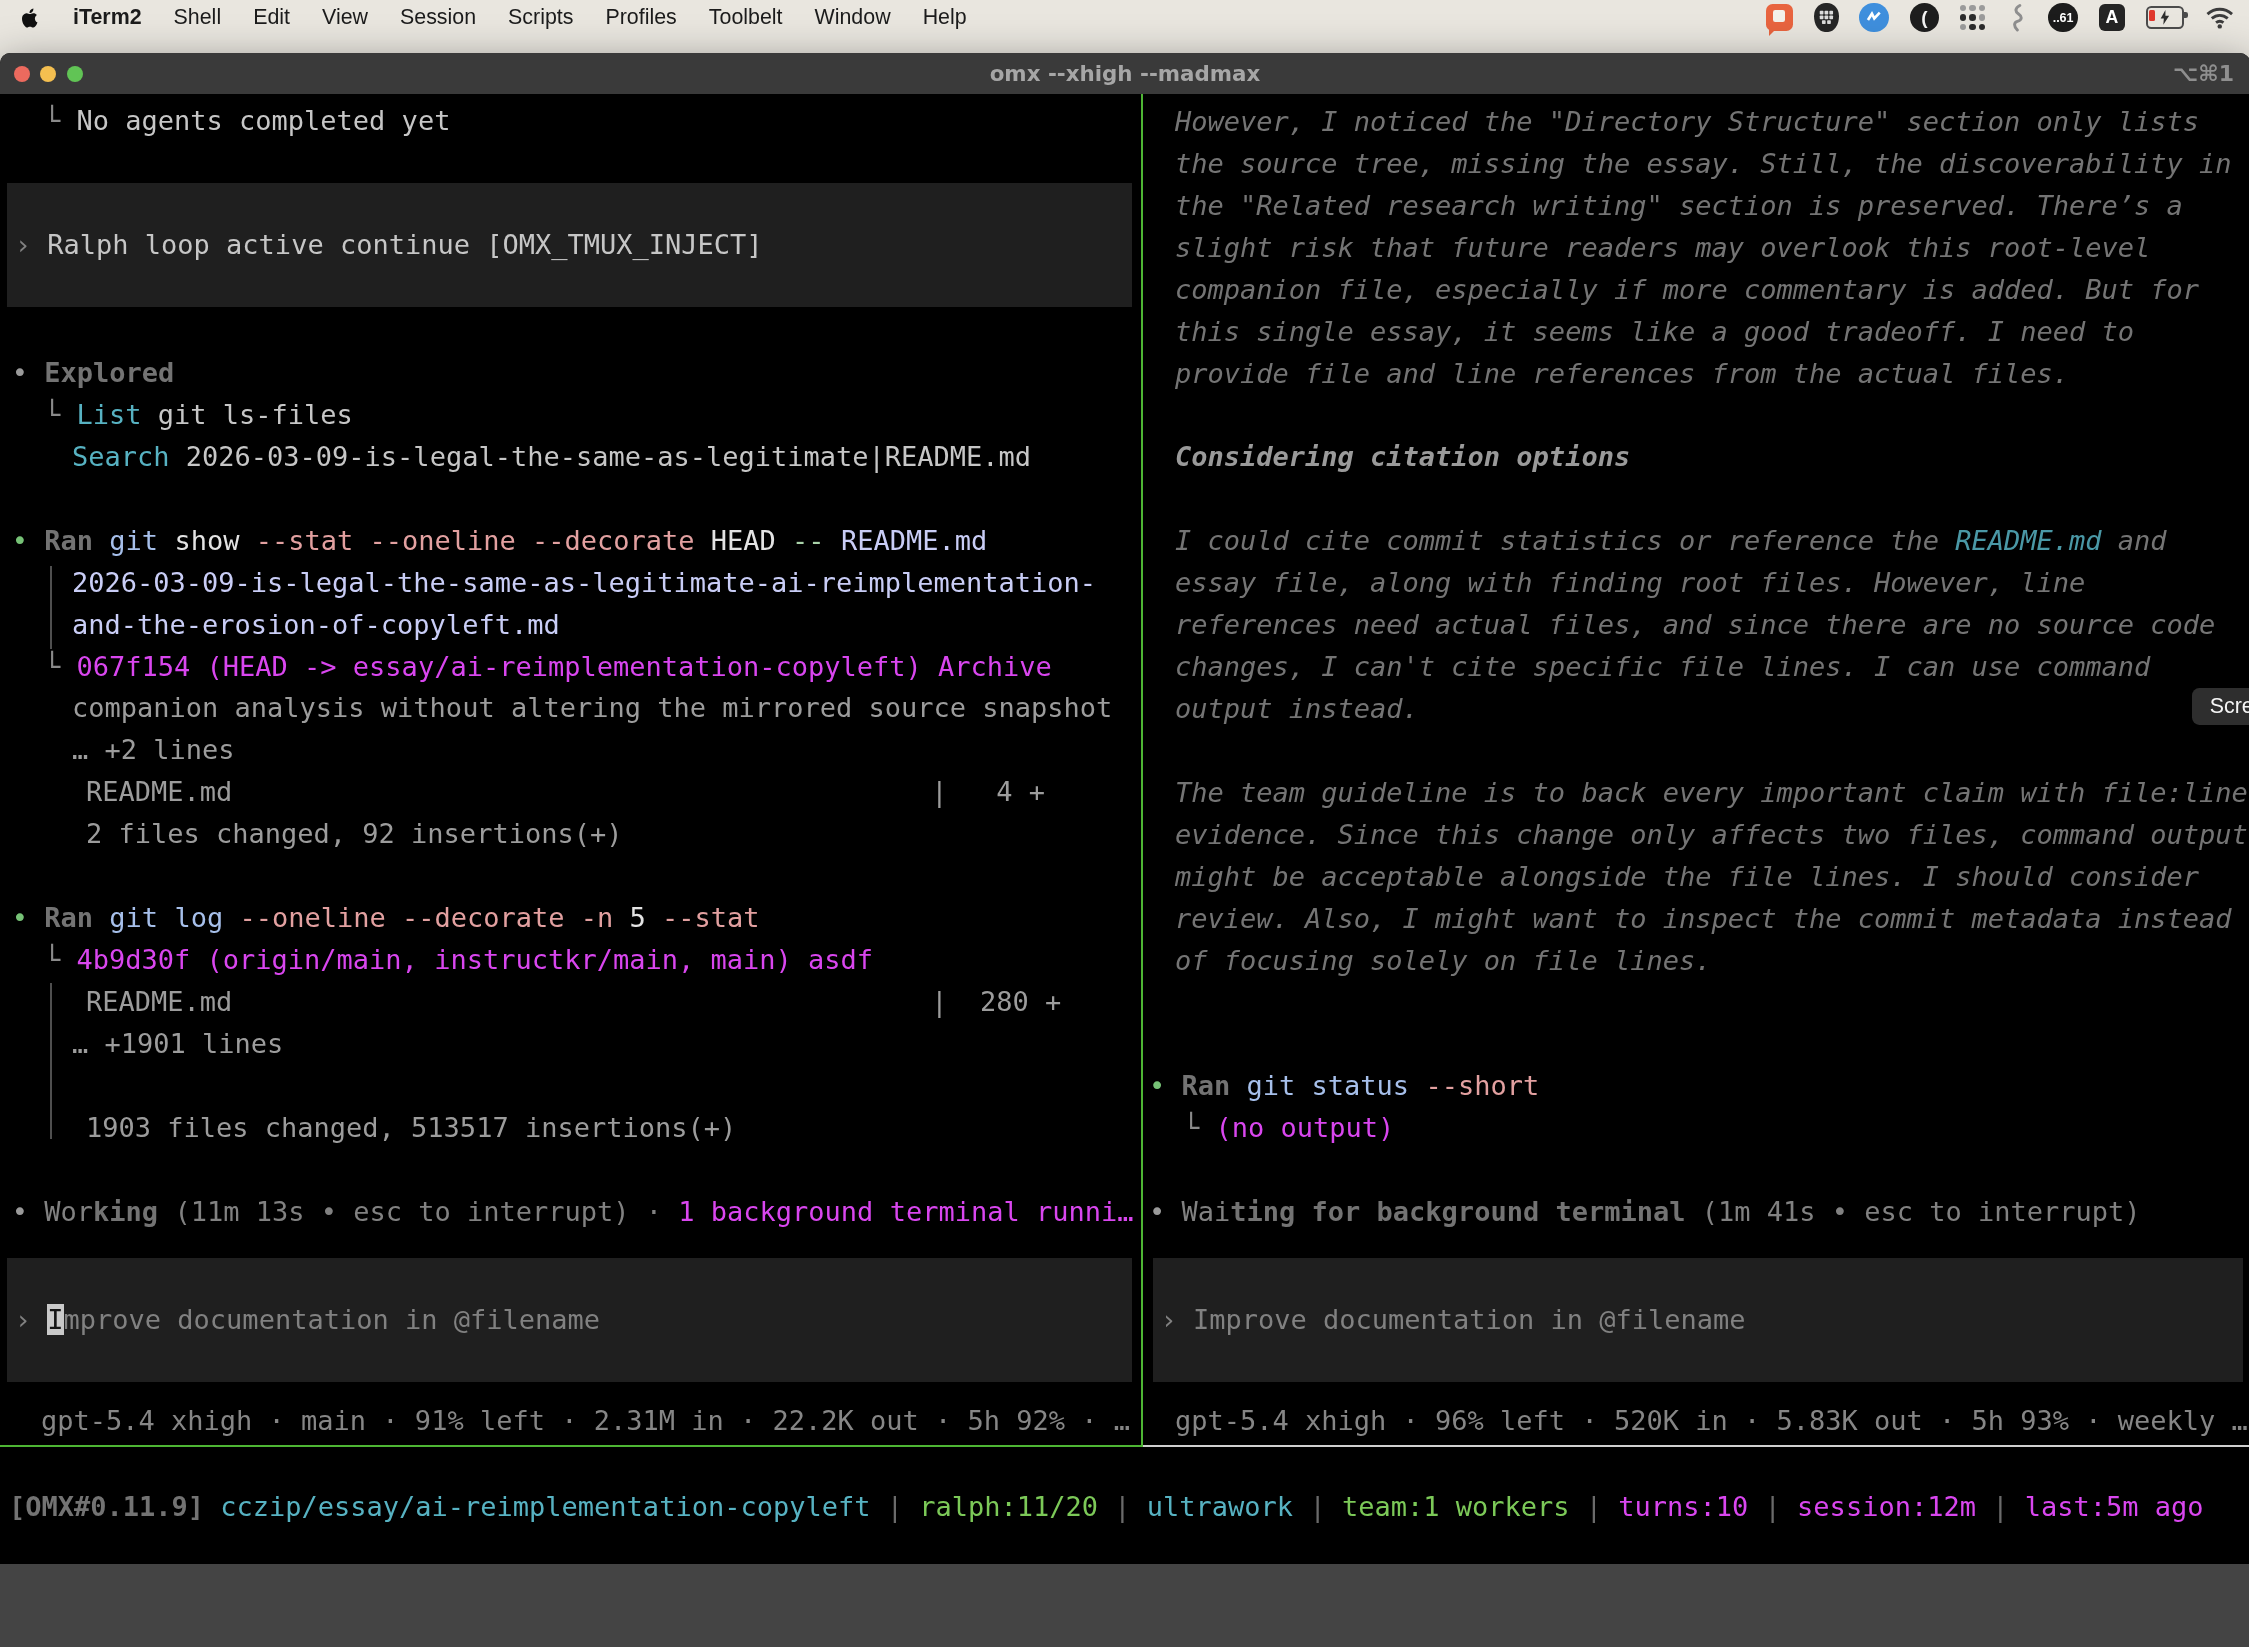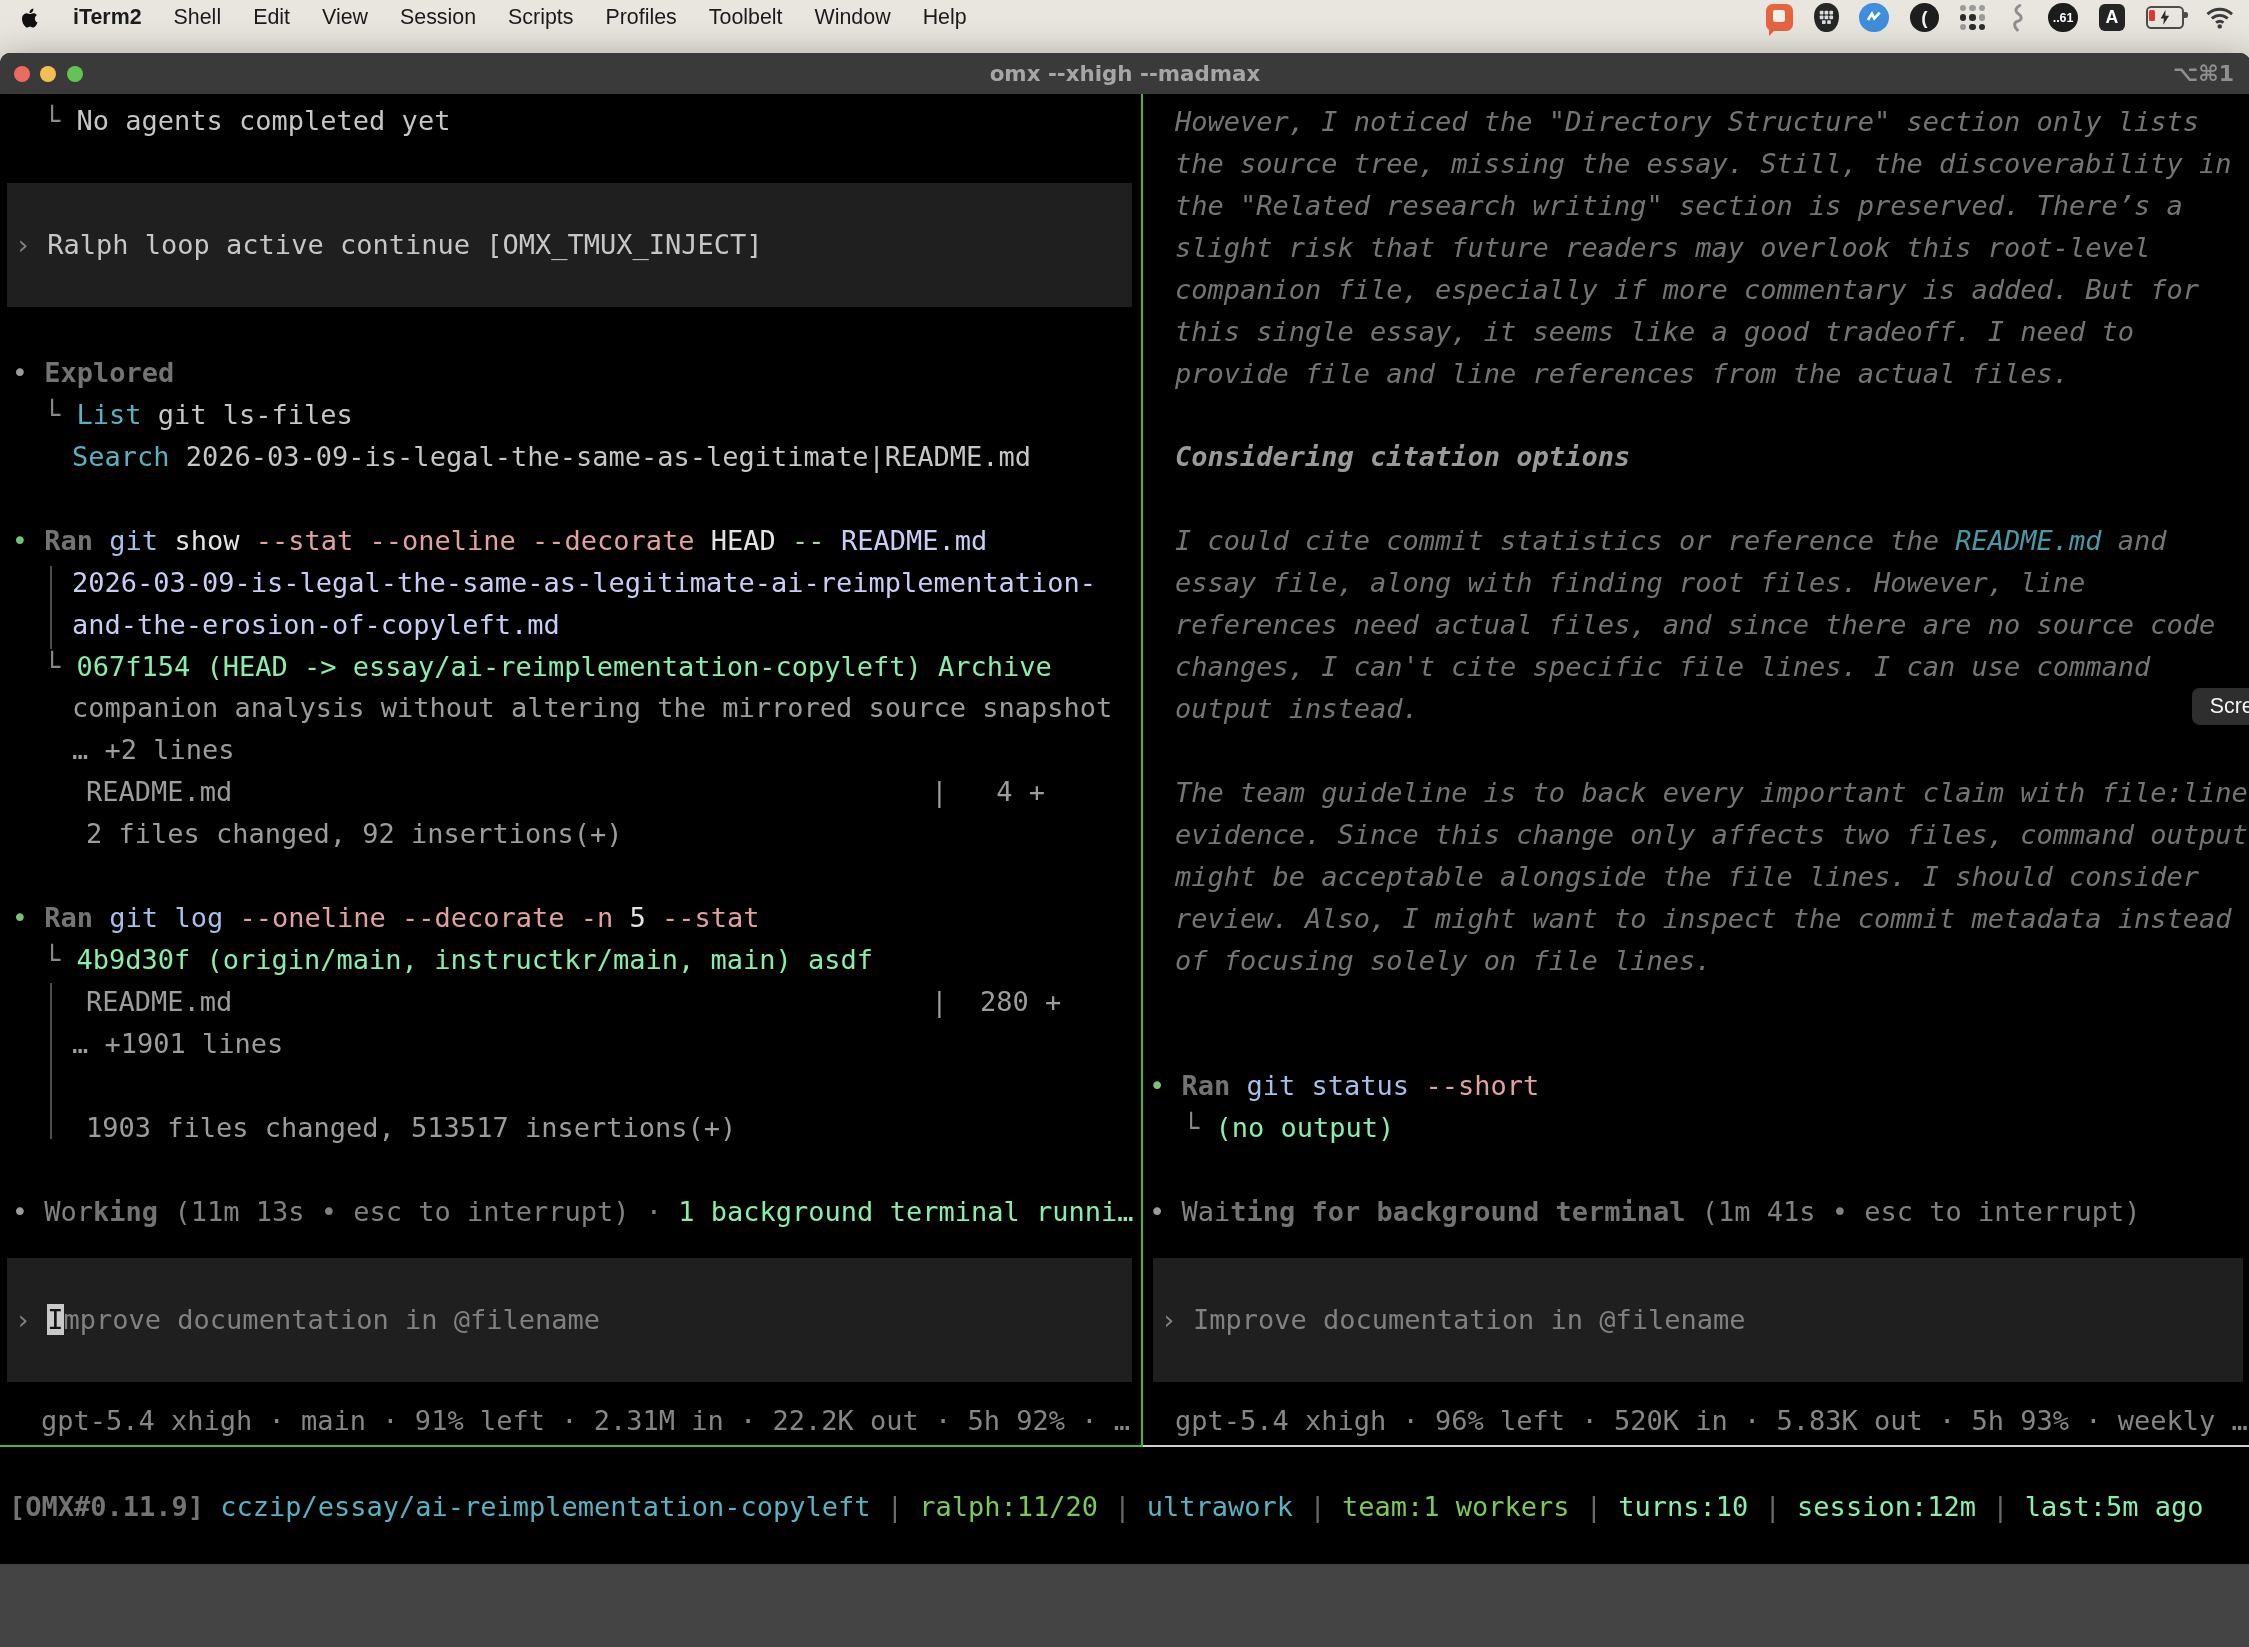--- a/index.html
+++ b/index.html
@@ -53,21 +53,21 @@
   .hborder-green{position:absolute;background:#4eb534;}
   .hborder-gray{position:absolute;background:#cfcfcf;}
   .statline{color:#868686;}
   
   .tk-bw{color:#737373;font-weight:bold;margin-top:8px;}
   .tk-w{color:#e3e3e3;}
   .tk-blue{color:#a6bfea;}
   .tk-pink{color:#e2a0a0;}
   .tk-grn{color:#a9d3a9;}
   .tk-lav{color:#c9cdf6;}
-  .tk-gray{color:#86efac;}
+  .tk-gray{color:#d946ef;}
   .tk-dim{color:#818181;}
   .tk-lgray{color:#c6c6c6;}
   .tk-cyan{color:#57b2c2;}
   .tk-teal{color:#4a98a6;}
   .tk-sgrn{color:#7cc958;}
   .tk-sep{color:#6a6a6a;}
   .tk-bgrn{color:#76c276;}
   .tk-bul{color:#9a9a9a;}
   .tk-tree{color:#8a8a8a;}
   .tk-cursor{background:#c9c9c9;color:#141414;}

